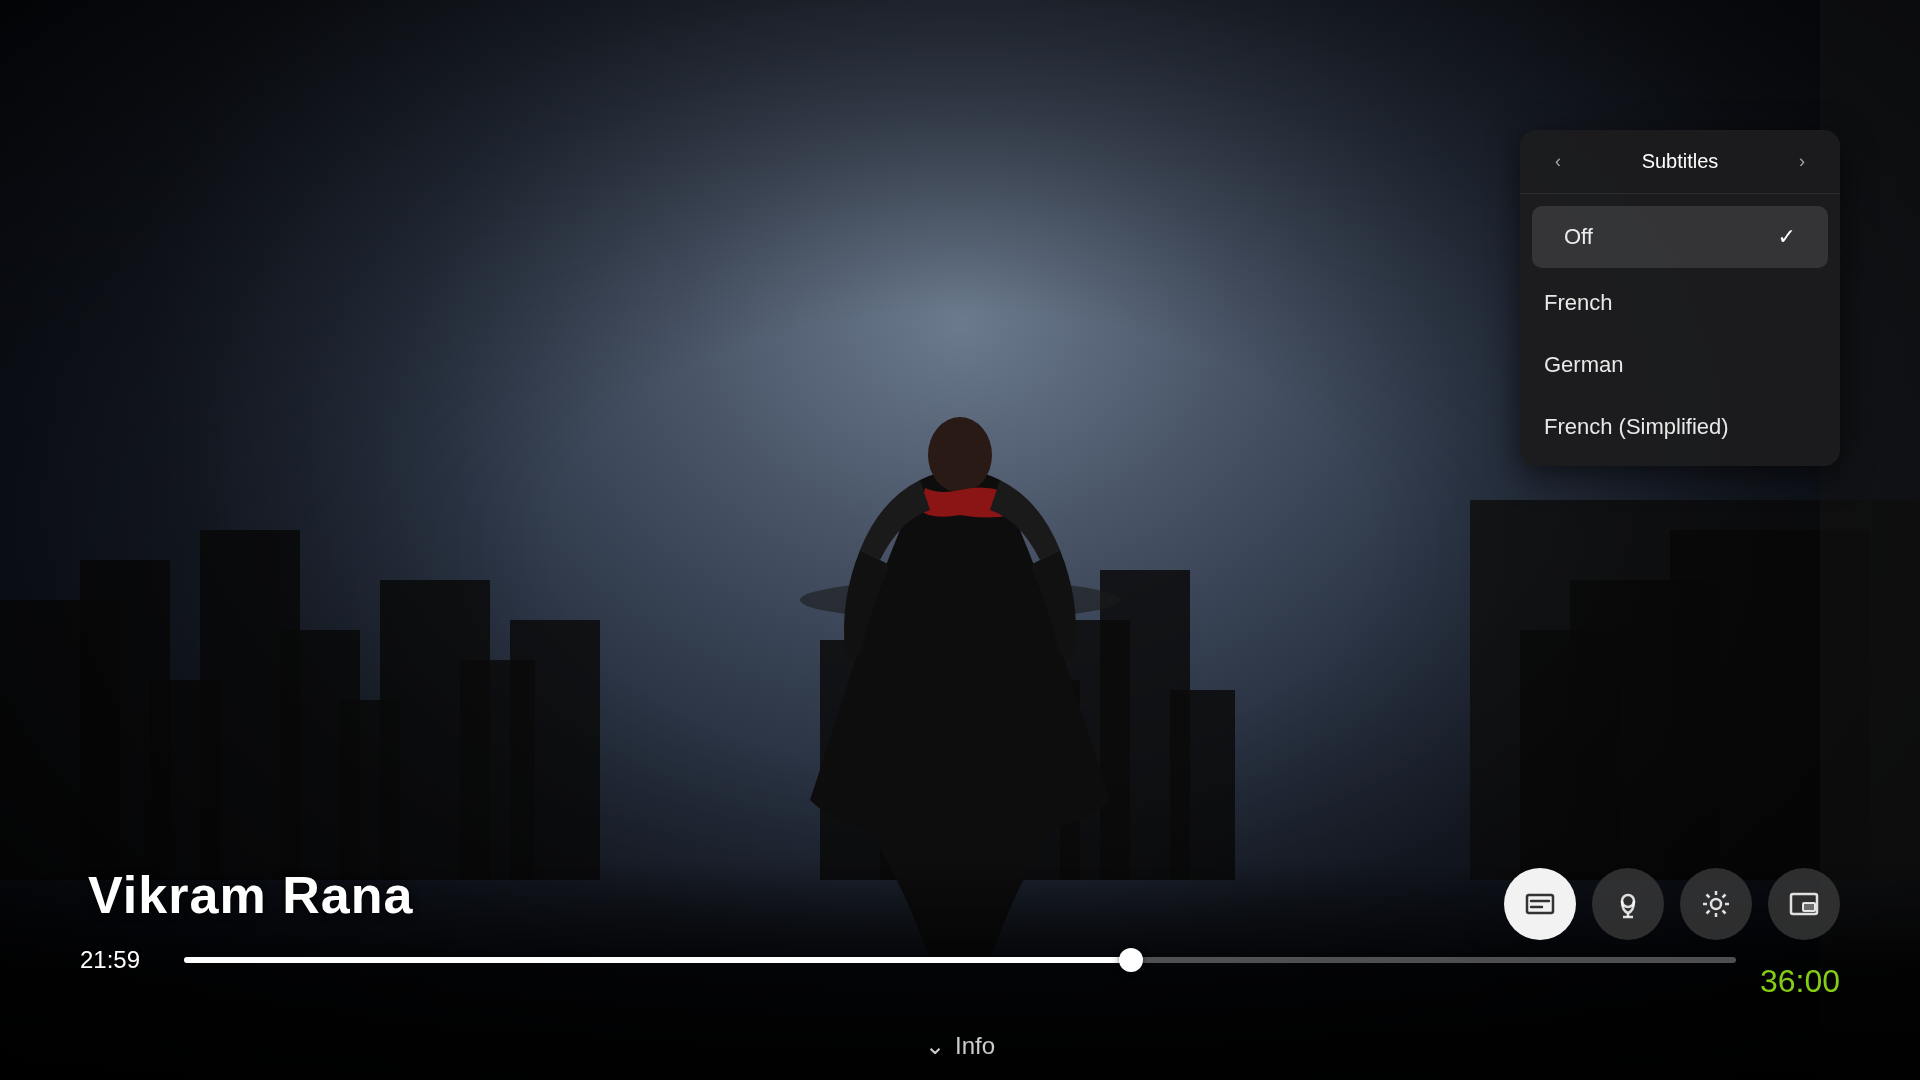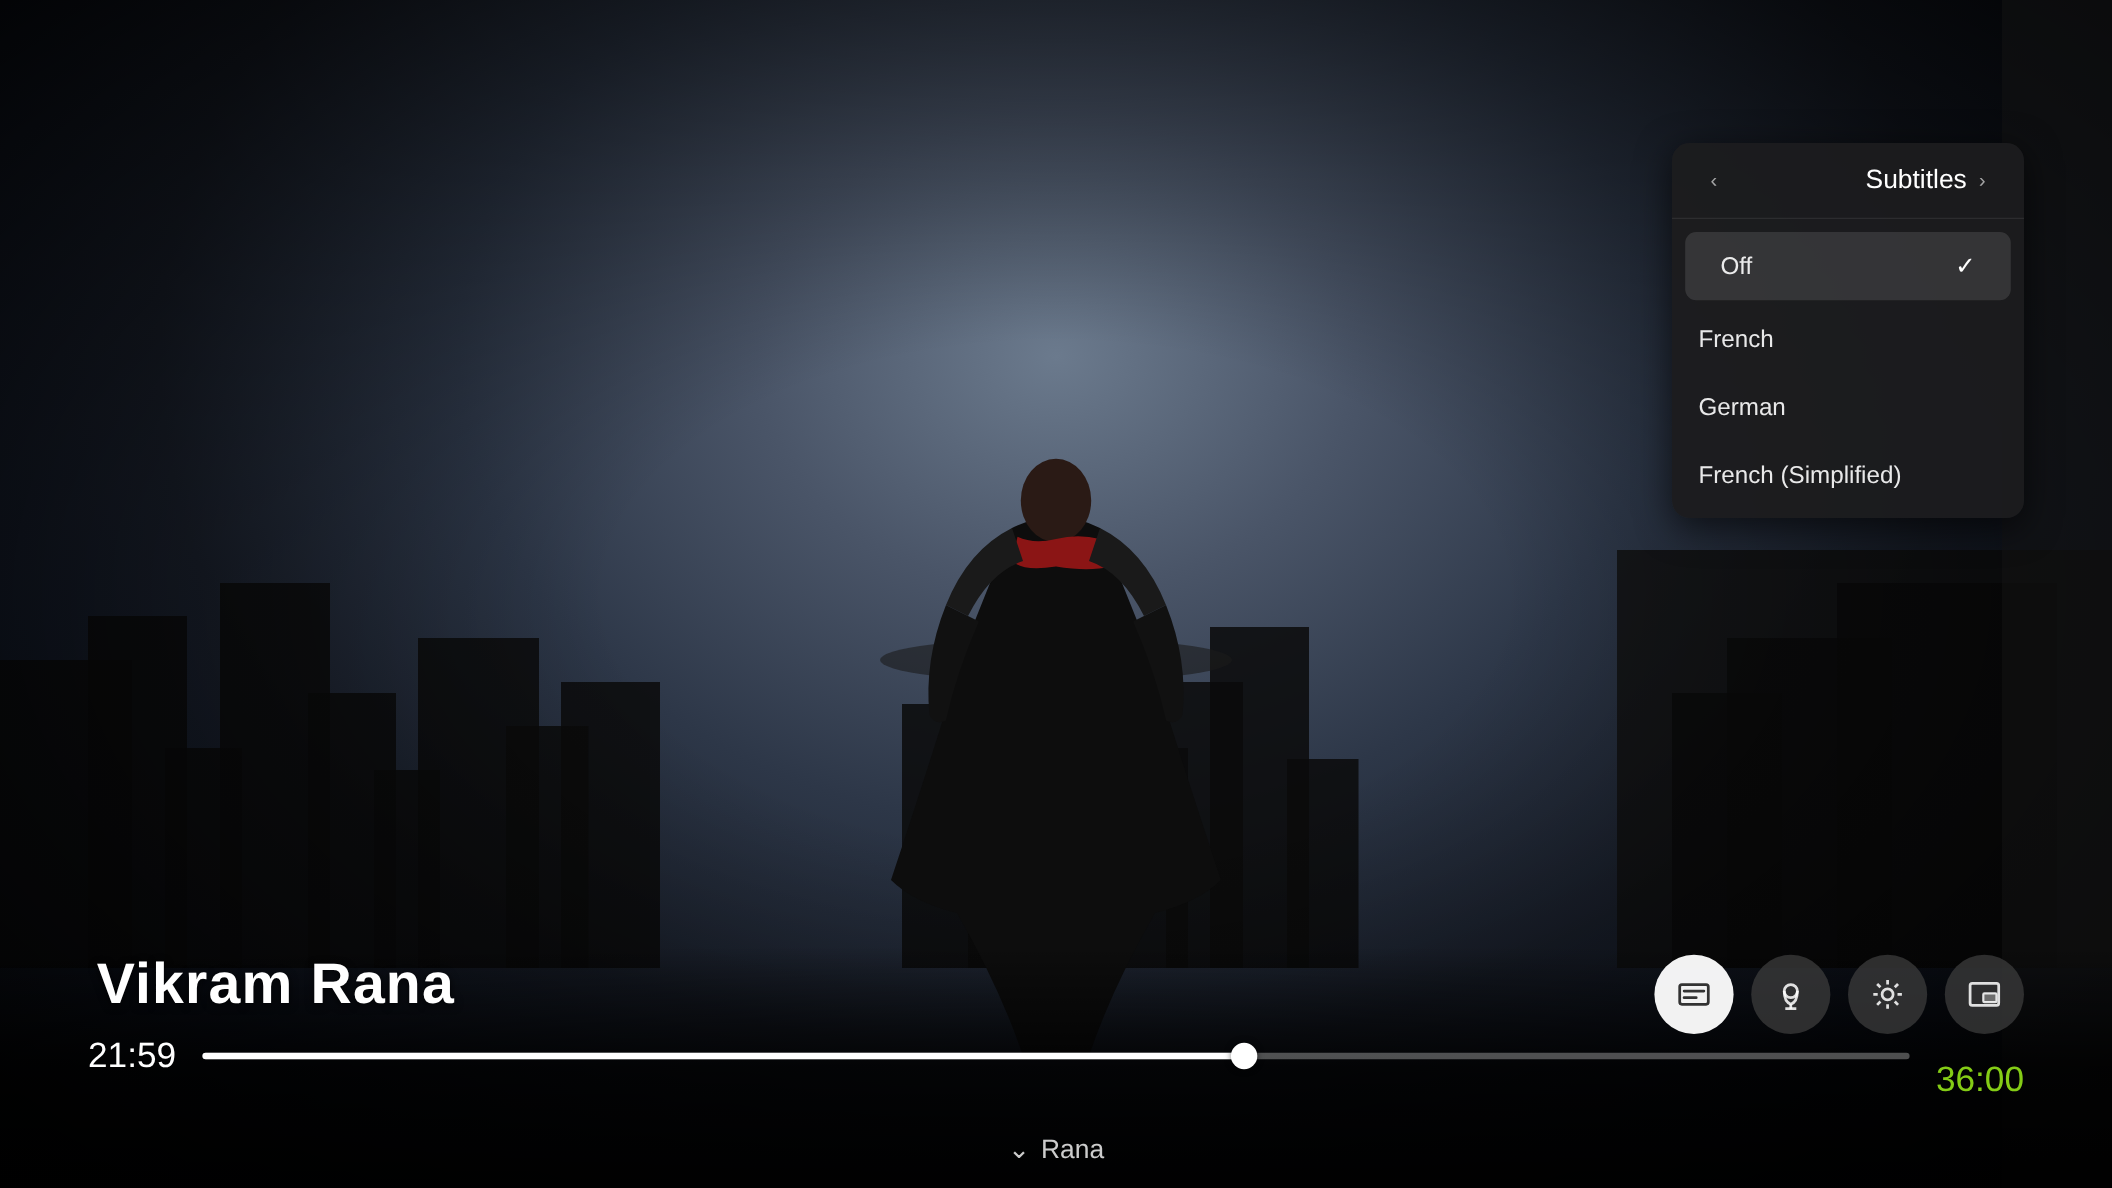--- a/index.html
+++ b/index.html
@@ -127,21 +127,21 @@
       left: 80px;
       right: 80px;
       z-index: 20;
       display: flex;
       align-items: center;
       gap: 24px;
     }
 
     #time-current {
       color: white;
-      font-size: 32px;
+      font-size: 24px;
       font-weight: 400;
       min-width: 80px;
     }
 
     #progress-bar-container {
       flex: 1;
       height: 6px;
       background: rgba(255,255,255,0.3);
       border-radius: 3px;
       position: relative;
@@ -207,23 +207,23 @@
     #panel-header {
       display: flex;
       align-items: center;
       justify-content: space-between;
       padding: 20px 24px;
       border-bottom: 1px solid rgba(255,255,255,0.08);
     }
 
     #panel-title {
       color: white;
-      font-size: 24px;
+      font-size: 20px;
       font-weight: 500;
-      text-align: right;
+      text-align: center;
       flex: 1;
     }
 
     .panel-arrow {
       color: rgba(255,255,255,0.6);
       font-size: 18px;
       cursor: pointer;
       width: 28px;
       text-align: center;
     }
@@ -358,21 +358,21 @@
   <div id="progress-bar-container">
     <div id="progress-fill" style="width: 61%">
       <div id="progress-thumb"></div>
     </div>
   </div>
   <span id="time-total">36:00</span>
 </div>
 
 <div id="info-btn">
   <span>⌄</span>
-  <span>Rana</span>
+  <span>Info</span>
 </div>
 
 <div id="subtitles-panel">
   <div id="panel-header">
     <span class="panel-arrow">‹</span>
     <span id="panel-title">Subtitles</span>
     <span class="panel-arrow">›</span>
   </div>
   <div id="panel-options">
 

